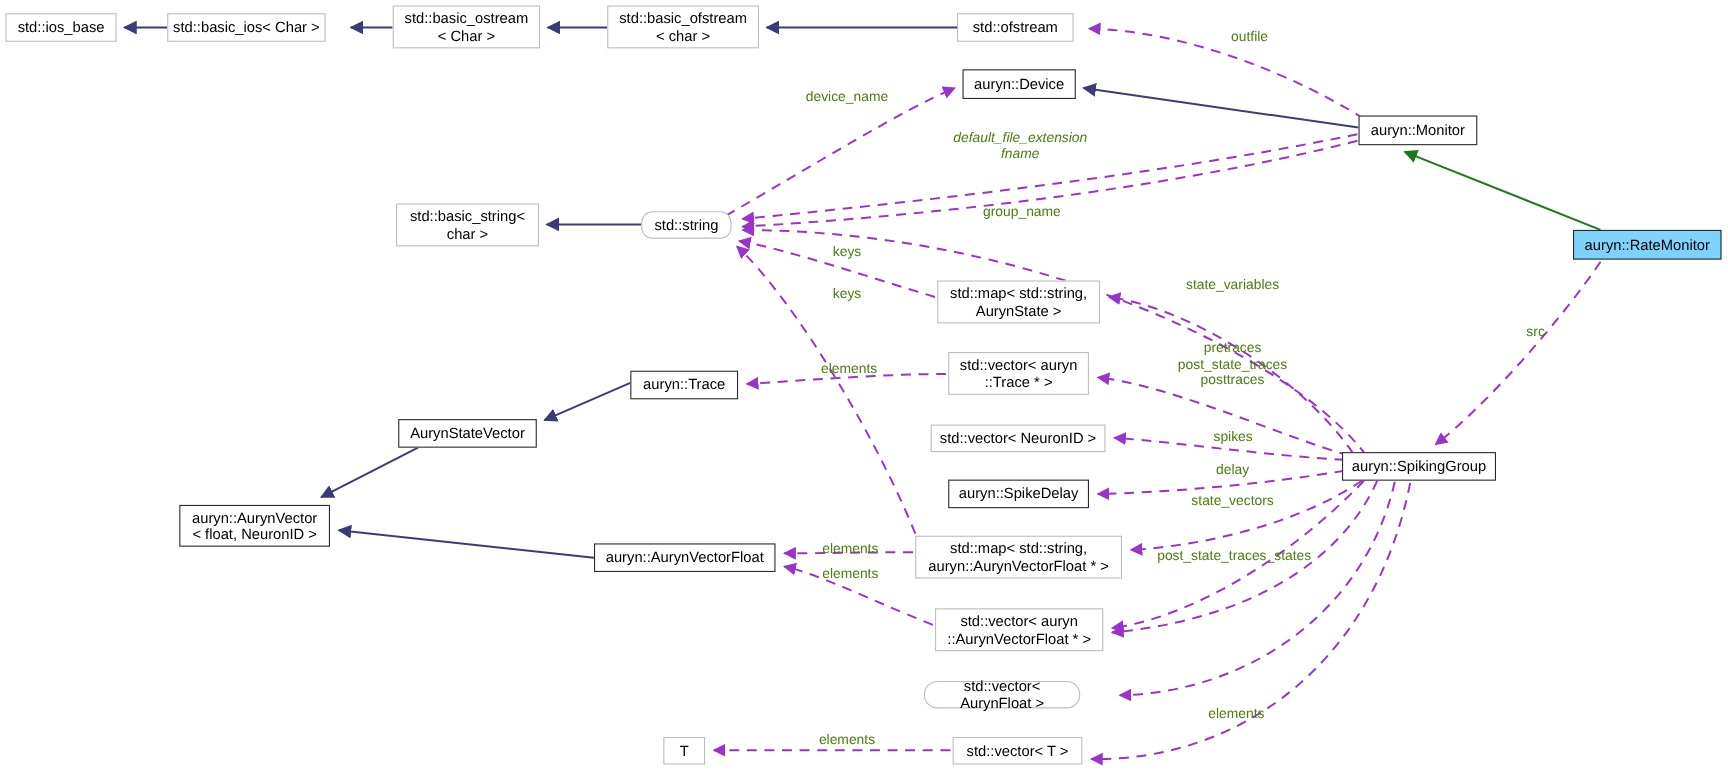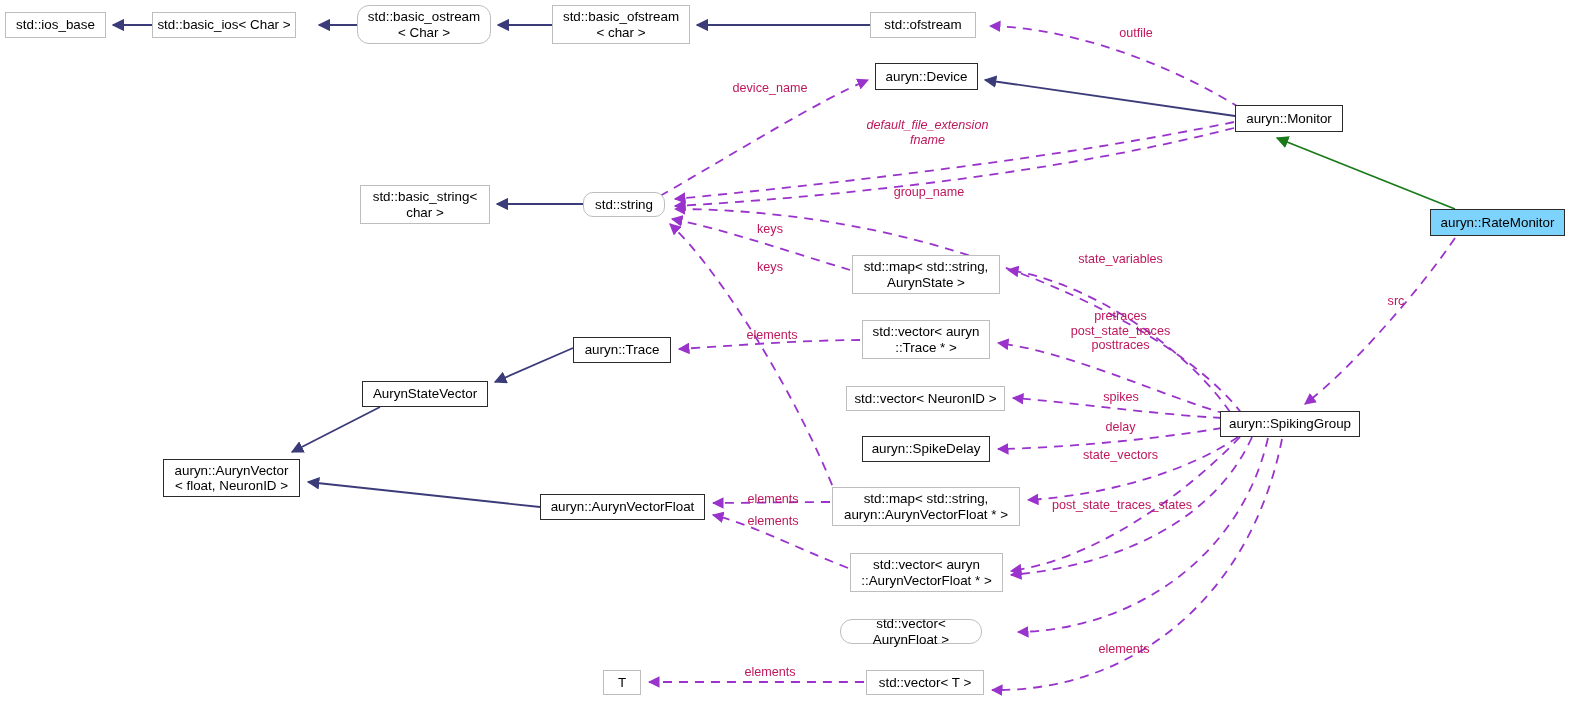--- a/index.html
+++ b/index.html
@@ -49,21 +49,21 @@
   }
   
   .node.focus {
     border: 1.6px solid #2b2b2b;
     background: #7dd3fc;
   }
   .edge-label {
     position: absolute;
     font-size: 12.6px;
     line-height: 14.6px;
-    color: #be185d;
+    color: #4d7c0f;
     text-align: center;
     white-space: pre-line;
     z-index: 4;
   }
 </style>
 </head>
 <body>
 
 <div id="diagram">
 
@@ -118,21 +118,21 @@
       <path d="M 864 682 C 790 682 720 682 649 682" marker-end="url(#arrow-usage)"></path>
       <path d="M 1282 439 C 1250 600 1130 692 992 690" marker-end="url(#arrow-usage)"></path>
       <path d="M 1455 238 C 1420 290 1350 370 1305 404" marker-end="url(#arrow-usage)"></path>
     </g>
   </svg>
 
   <div class="node lib" style="left:5px; top:12px; width:101px; height:26px;">std::ios_base</div>
 
   <div class="node lib" style="left:152px; top:12px; width:144px; height:26px;">std::basic_ios&lt; Char &gt;</div>
 
-  <div class="node lib" style="left:357px; top:5px; width:134px; height:39px;border-radius:12px;">std::basic_ostream
+  <div class="node lib" style="left:357px; top:5px; width:134px; height:39px;">std::basic_ostream
 &lt; Char &gt;</div>
 
   <div class="node lib" style="left:552px; top:5px; width:138px; height:39px;">std::basic_ofstream
 &lt; char &gt;</div>
 
   <div class="node lib" style="left:870px; top:12px; width:106px; height:26px;">std::ofstream</div>
 
   <div class="node own" style="left:875px; top:63px; width:103px; height:27px;">auryn::Device</div>
 
   <div class="node own" style="left:1235px; top:105px; width:108px; height:27px;">auryn::Monitor</div>

